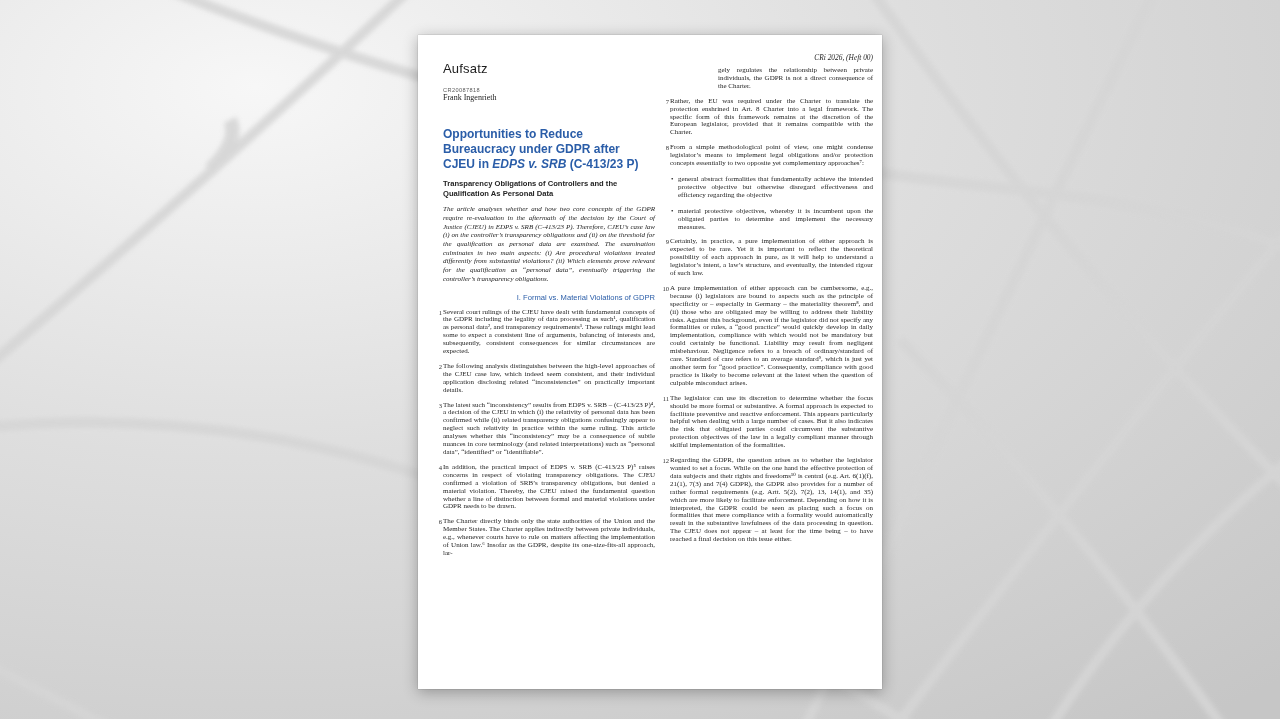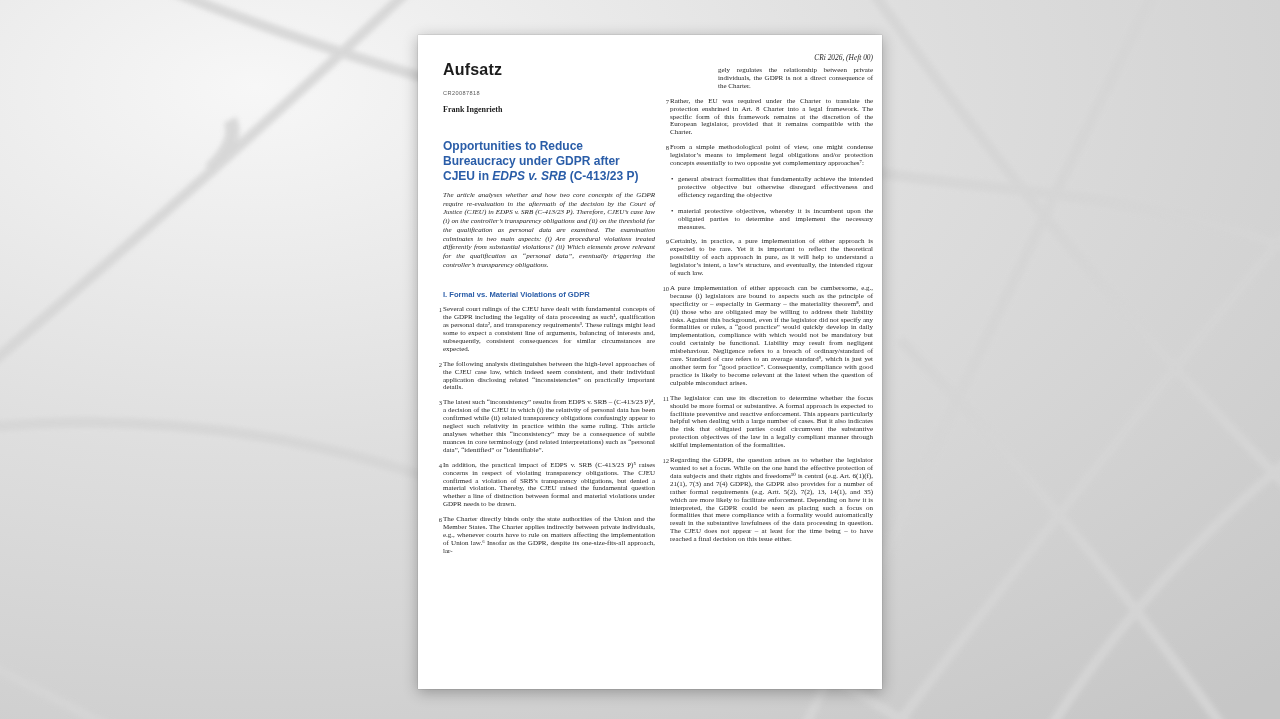--- a/index.html
+++ b/index.html
@@ -15,50 +15,50 @@
   .sheet{
     position:absolute;left:418px;top:35px;width:464px;height:654px;
     background:#ffffff;
     box-shadow:0 3px 14px rgba(0,0,0,.30), 0 0 1px rgba(0,0,0,.35);
   }
   .col-left{position:absolute;left:25px;top:26px;width:212px;}
   .col-right{position:absolute;left:252px;top:18px;width:203px;}
 
   .rubric{
     font-family:"Liberation Sans","DejaVu Sans",sans-serif;
-    font-size:16px;font-weight:bold;color:#1c1c1c;letter-spacing:.2px;
+    font-size:13px;font-weight:normal;color:#1c1c1c;letter-spacing:.2px;
   }
   .doc-id{
     margin-top:11px;
     font-family:"Liberation Sans","DejaVu Sans",sans-serif;
     font-size:5.6px;color:#5a5a5a;letter-spacing:.4px;
   }
   .author{
-    margin-top:9px;font-size:8px;font-weight:bold;color:#1c1c1c;
+    font-size:8px;font-weight:normal;color:#1c1c1c;
   }
   .title{
     margin-top:25px;
     font-family:"Liberation Sans","DejaVu Sans",sans-serif;
     font-size:12px;line-height:15px;font-weight:bold;color:var(--accent);
   }
   .title .case-name{font-style:italic;}
   .subtitle{
     margin-top:7px;
     font-family:"Liberation Sans","DejaVu Sans",sans-serif;
     font-size:7.6px;line-height:9.6px;font-weight:bold;color:#252525;
   }
   .abstract{
     margin-top:7px;
     font-size:7px;line-height:8.7px;font-style:italic;color:#222;
     text-align:justify;
   }
   .section-heading{
-    margin-top:21px;
+    margin-top:9px;
     font-family:"Liberation Sans","DejaVu Sans",sans-serif;
-    font-size:7.6px;font-weight:bold;color:var(--accent);
+    font-size:7.6px;font-weight:normal;color:var(--accent);text-align:right;
   }
   .journal-ref{
     font-size:7.4px;font-style:italic;color:#222;text-align:right;
   }
   .lead-text{
     margin-top:5px;font-size:7px;line-height:7.9px;color:#1d1d1d;text-align:justify;margin-left:48px;
   }
   .paras{margin-top:7px;}
   .para{position:relative;margin-bottom:7px;font-size:7px;line-height:7.9px;color:#1d1d1d;text-align:justify;}
   .para-num{
@@ -99,20 +99,21 @@
     </g>
   </svg>
 
   <div class="sheet" style="--accent:#2a5da8">
 
     <div class="col-left">
       <div class="rubric">Aufsatz</div>
       <div class="doc-id">CR20087818</div>
       <div class="author">Frank Ingenrieth</div>
       <div class="title"><span>Opportunities to Reduce Bureaucracy under GDPR after CJEU in </span><span class="case-name">EDPS v. SRB</span><span> (C-413/23 P)</span></div>
+      <div class="subtitle">Transparency Obligations of Controllers and the Qualification As Personal Data</div>
       <div class="abstract">The article analyses whether and how two core concepts of the GDPR require re-evaluation in the aftermath of the decision by the Court of Justice (CJEU) in EDPS v. SRB (C-413/23 P). Therefore, CJEU’s case law (i) on the controller’s transparency obligations and (ii) on the threshold for the qualification as personal data are examined. The examination culminates in two main aspects: (i) Are procedural violations treated differently from substantial violations? (ii) Which elements prove relevant for the qualification as “personal data”, eventually triggering the controller’s transparency obligations.</div>
       <div class="section-heading">I. Formal vs. Material Violations of GDPR</div>
       <div class="paras" id="left-paras">
           <div class="para"><span class="para-num">1</span><span>Several court rulings of the CJEU have dealt with fundamental concepts of the GDPR including the legality of data processing as such¹, qualification as personal data², and transparency requirements³. These rulings might lead some to expect a consistent line of arguments, balancing of interests and, subsequently, consistent consequences for similar circumstances are expected.</span></div>
           <div class="para"><span class="para-num">2</span><span>The following analysis distinguishes between the high-level approaches of the CJEU case law, which indeed seem consistent, and their individual application disclosing related “inconsistencies” on practically important details.</span></div>
           <div class="para"><span class="para-num">3</span><span>The latest such “inconsistency” results from EDPS v. SRB – (C-413/23 P)⁴, a decision of the CJEU in which (i) the relativity of personal data has been confirmed while (ii) related transparency obligations confusingly appear to neglect such relativity in practice within the same ruling. This article analyses whether this “inconsistency” may be a consequence of subtle nuances in core terminology (and related interpretations) such as “personal data”, “identified” or “identifiable”.</span></div>
           <div class="para"><span class="para-num">4</span><span>In addition, the practical impact of EDPS v. SRB (C-413/23 P)⁵ raises concerns in respect of violating transparency obligations. The CJEU confirmed a violation of SRB’s transparency obligations, but denied a material violation. Thereby, the CJEU raised the fundamental question whether a line of distinction between formal and material violations under GDPR needs to be drawn.</span></div>
           <div class="para"><span class="para-num">6</span><span>The Charter directly binds only the state authorities of the Union and the Member States. The Charter applies indirectly between private individuals, e.g., whenever courts have to rule on matters affecting the implementation of Union law.⁶ Insofar as the GDPR, despite its one-size-fits-all approach, lar-</span></div>
         </div>
     </div>

